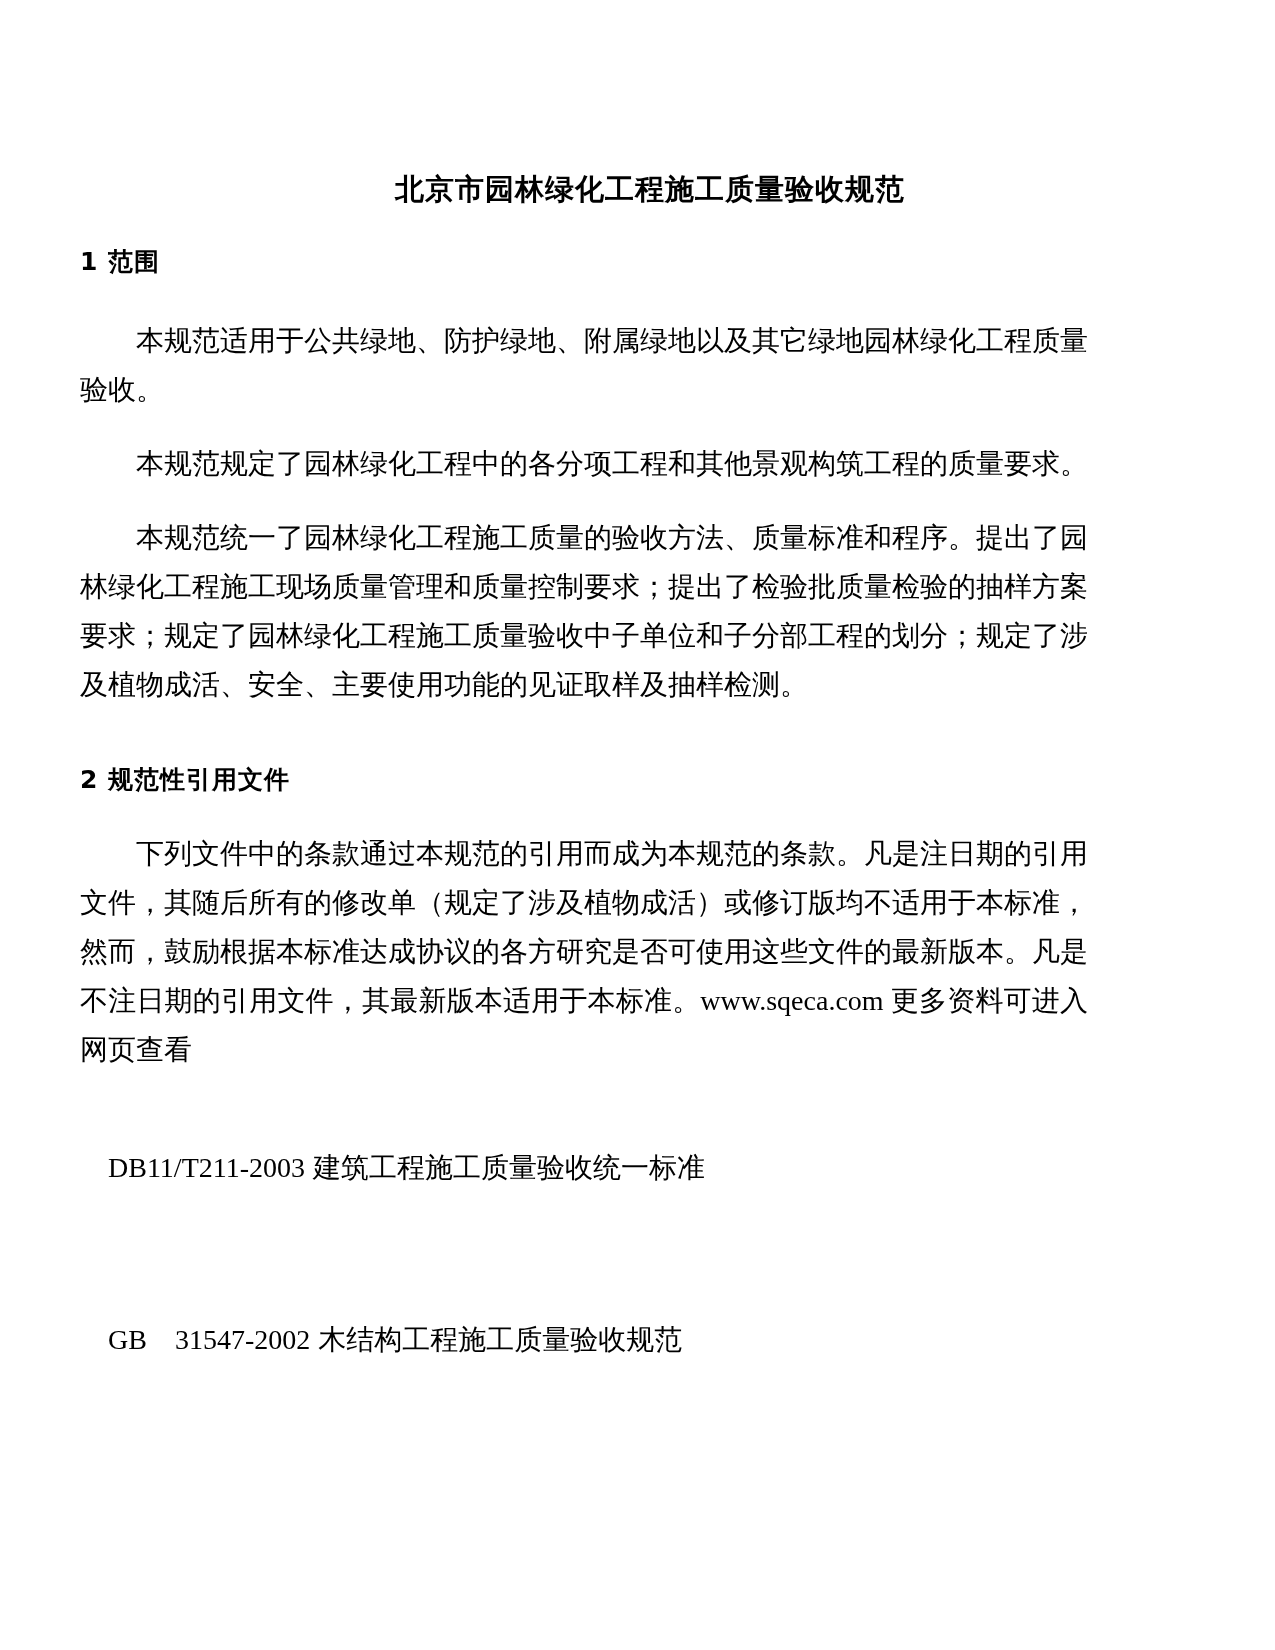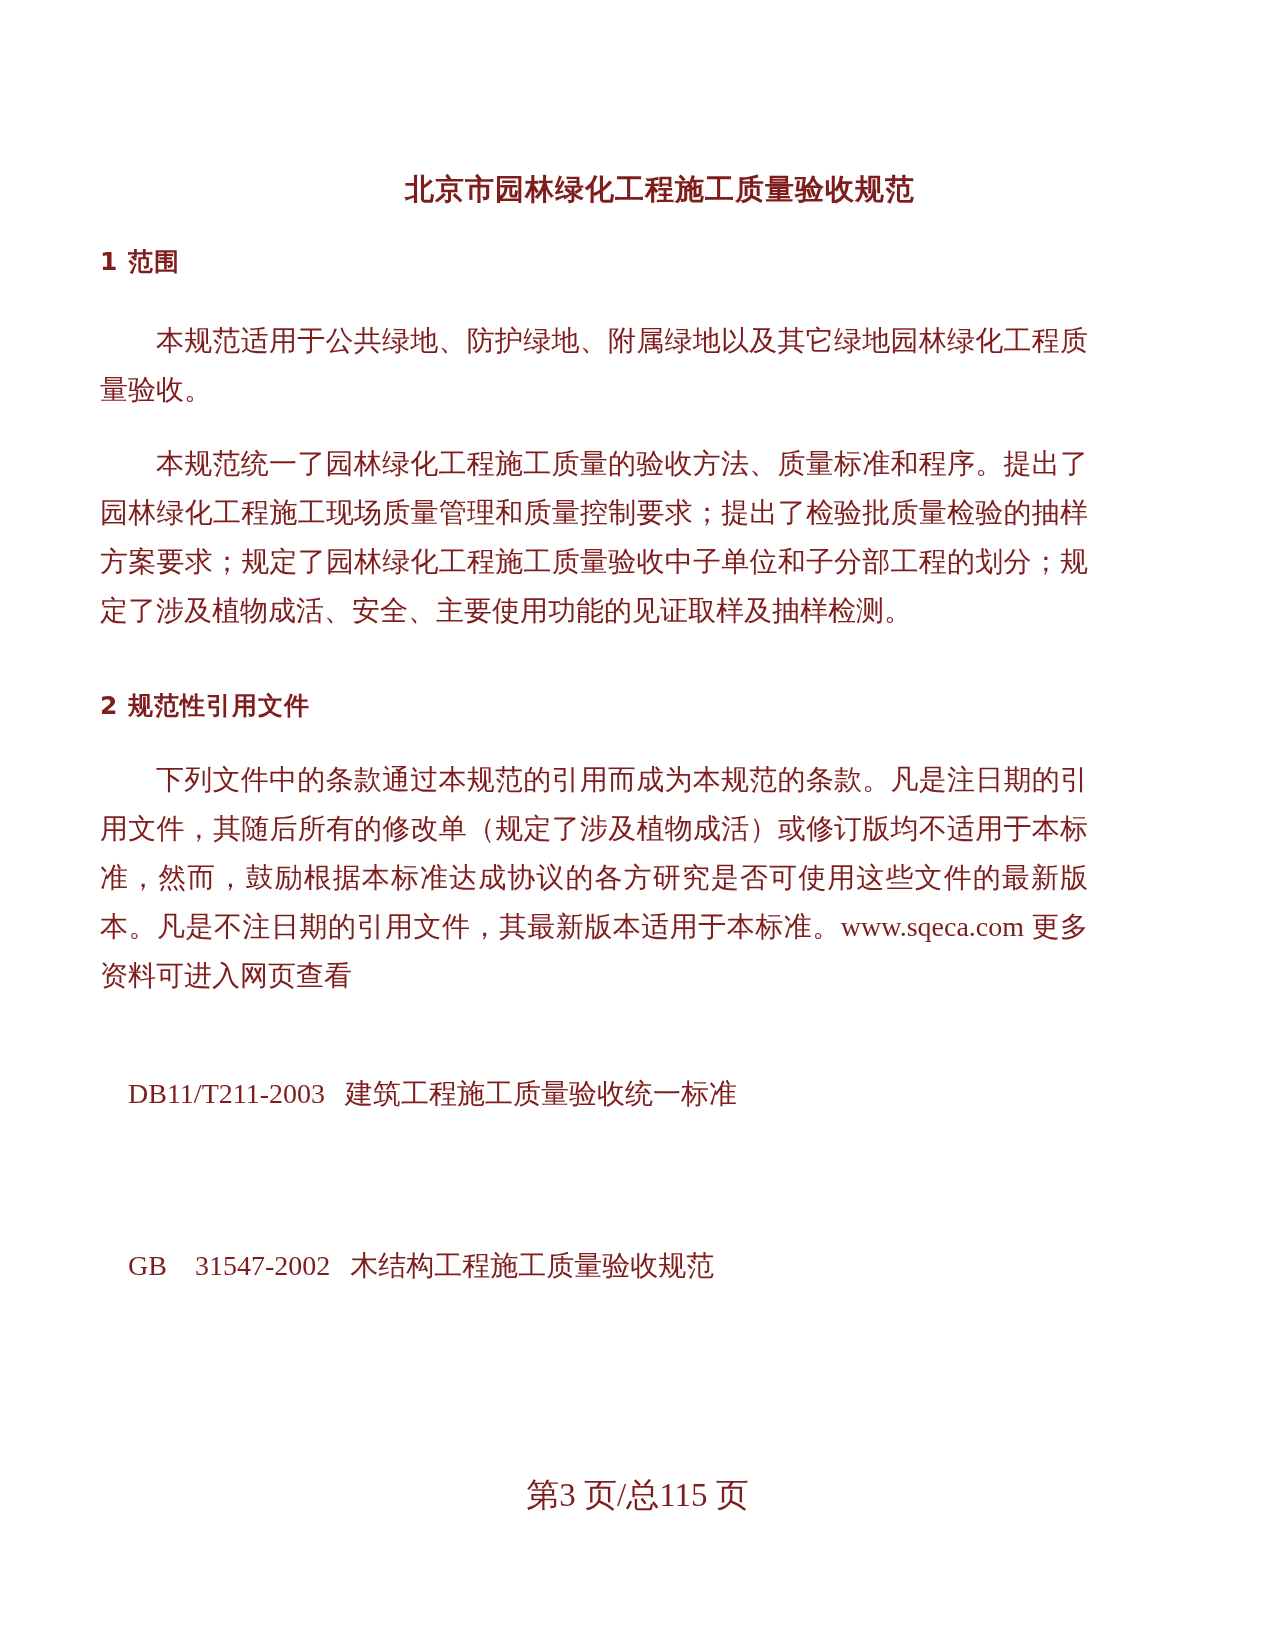--- a/index.html
+++ b/index.html
@@ -6,22 +6,22 @@
     margin: 0;
     padding: 0;
     background: #ffffff;
   }
   .page {
     position: relative;
     width: 1275px;
     height: 1650px;
     background: #ffffff;
     box-sizing: border-box;
-    padding: 150px 187px 0 100px;
-    color: #7f1d1d;
+    padding: 150px 187px 0 80px;
+    color: #000000;
     font-family: "Liberation Serif", "DejaVu Serif", serif;
     font-size: 28px;
     line-height: 49px;
     overflow: hidden;
   }
   .doc-title {
     font-family: "DejaVu Sans", "Liberation Sans", sans-serif;
     font-weight: bold;
     font-size: 29px;
     line-height: 49px;
@@ -44,21 +44,21 @@
     text-indent: 2em;
     text-align: justify;
     text-align-last: left;
   }
   #para-1-0 { margin-top: 30px; }
   .ref {
     margin: 25px 0 0 0;
     white-space: pre-wrap;
   }
   #ref-0 { margin-top: 20px; }
-  .ref-code { margin-right: 20px; }
+  .ref-code { margin-right: 8px; }
   .page-footer {
     position: absolute;
     left: 0;
     right: 0;
     top: 1471px;
     text-align: center;
     font-size: 33px;
     line-height: 49px;
     font-family: "Liberation Serif", "DejaVu Serif", serif;
   }
@@ -67,31 +67,31 @@
 <body>
 
 <div class="page">
 
   <h1 class="doc-title">北京市园林绿化工程施工质量验收规范</h1>
 
   <h2 class="sec-heading" id="heading-1">1 范围</h2>
 
   <p class="para" id="para-1-0">本规范适用于公共绿地、防护绿地、附属绿地以及其它绿地园林绿化工程质量验收。</p>
 
+  <p class="para">本规范规定了园林绿化工程中的各分项工程和其他景观构筑工程的质量要求。</p>
 
   <p class="para">本规范统一了园林绿化工程施工质量的验收方法、质量标准和程序。提出了园林绿化工程施工现场质量管理和质量控制要求；提出了检验批质量检验的抽样方案要求；规定了园林绿化工程施工质量验收中子单位和子分部工程的划分；规定了涉及植物成活、安全、主要使用功能的见证取样及抽样检测。</p>
 
   <h2 class="sec-heading" id="heading-2">2 规范性引用文件</h2>
 
   <p class="para">下列文件中的条款通过本规范的引用而成为本规范的条款。凡是注日期的引用文件，其随后所有的修改单（规定了涉及植物成活）或修订版均不适用于本标准，然而，鼓励根据本标准达成协议的各方研究是否可使用这些文件的最新版本。凡是不注日期的引用文件，其最新版本适用于本标准。www.sqeca.com 更多资料可进入网页查看</p>
 
   <p class="ref" id="ref-0">
     <span class="ref-code">DB11/T211-2003</span><span class="ref-title">建筑工程施工质量验收统一标准</span>
   </p>
 
 
   <p class="ref">
     <span class="ref-code">GB　31547-2002</span><span class="ref-title">木结构工程施工质量验收规范</span>
   </p>
 
-  <div class="page-footer">第3 页/总115 页</div>
 
 </div>
 
 </body></html>

